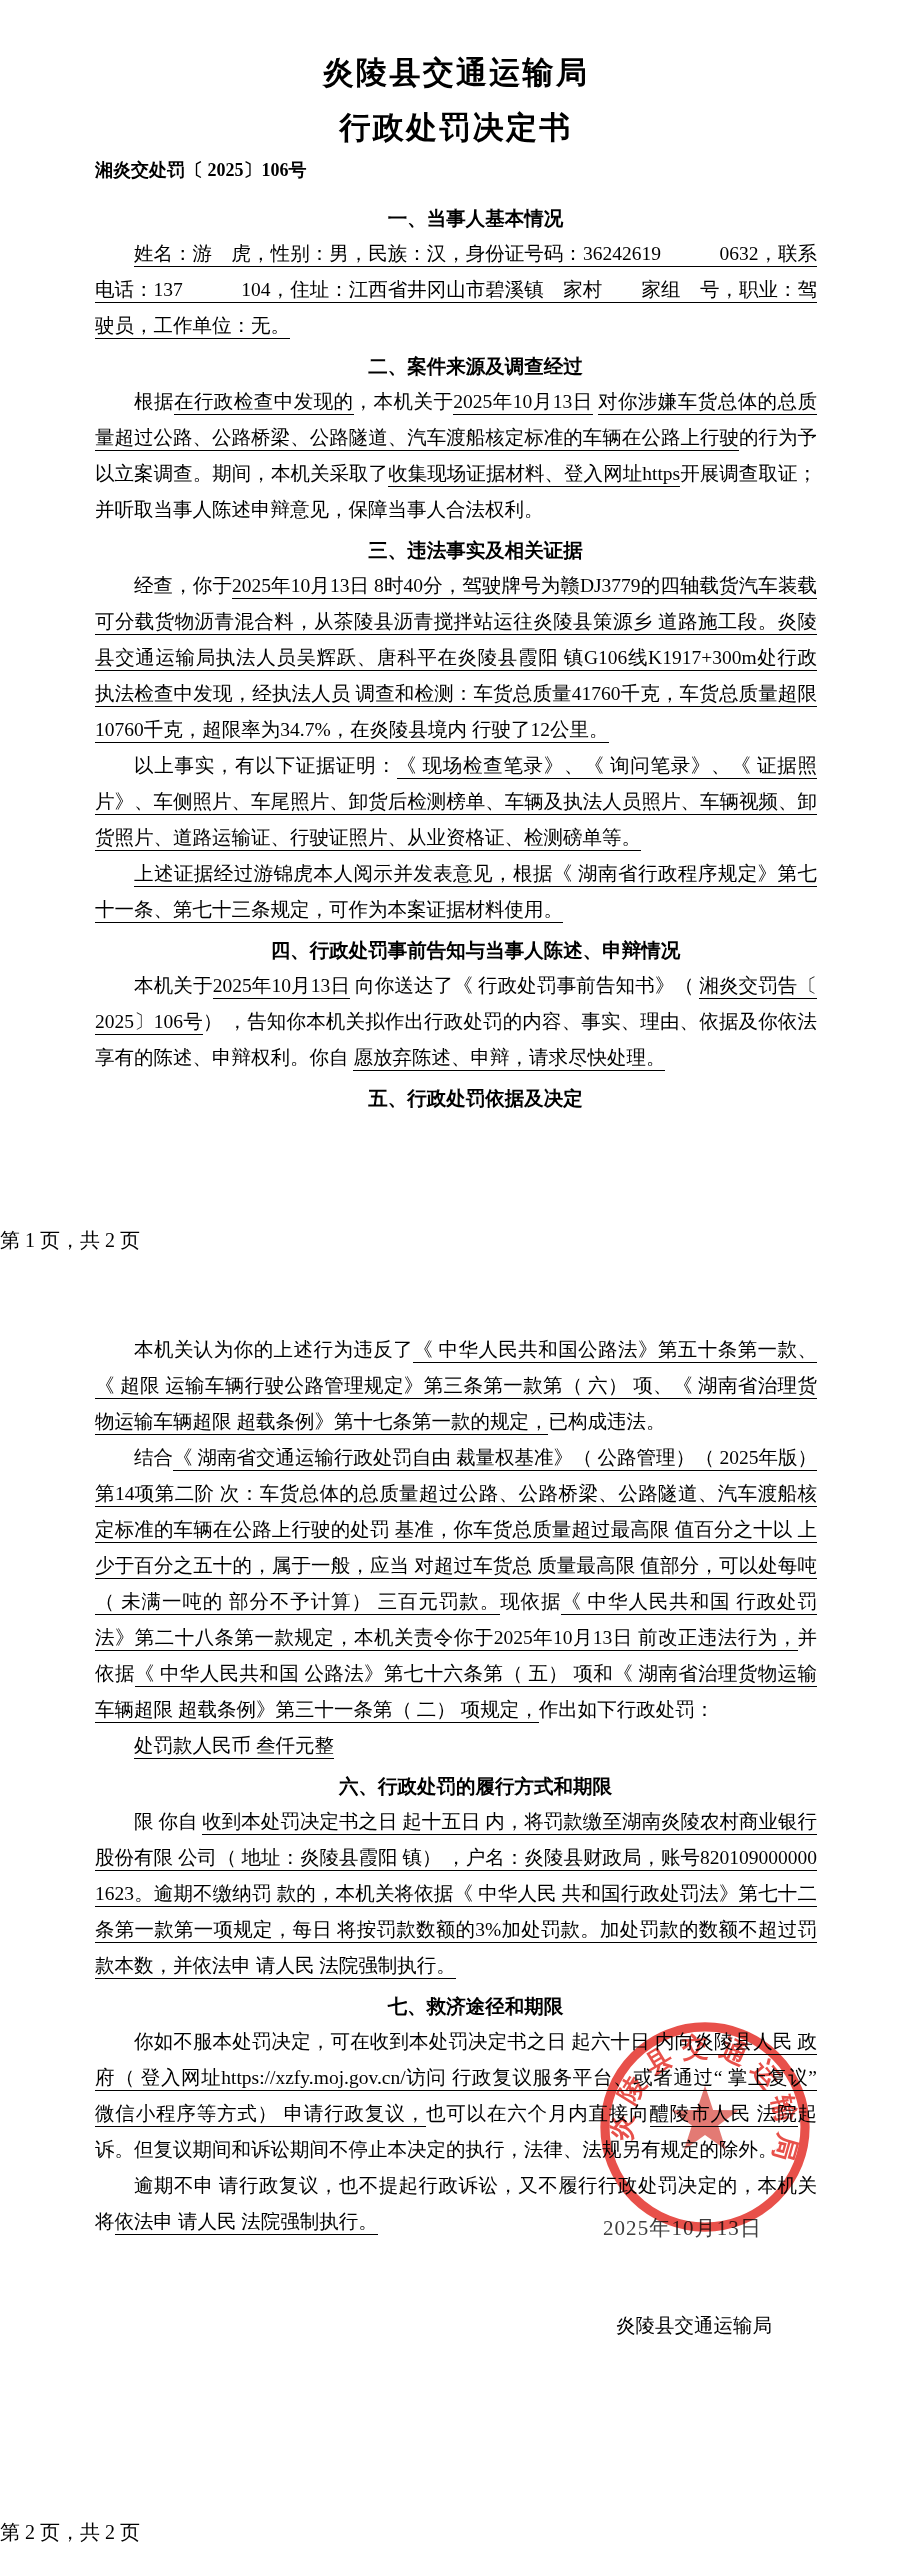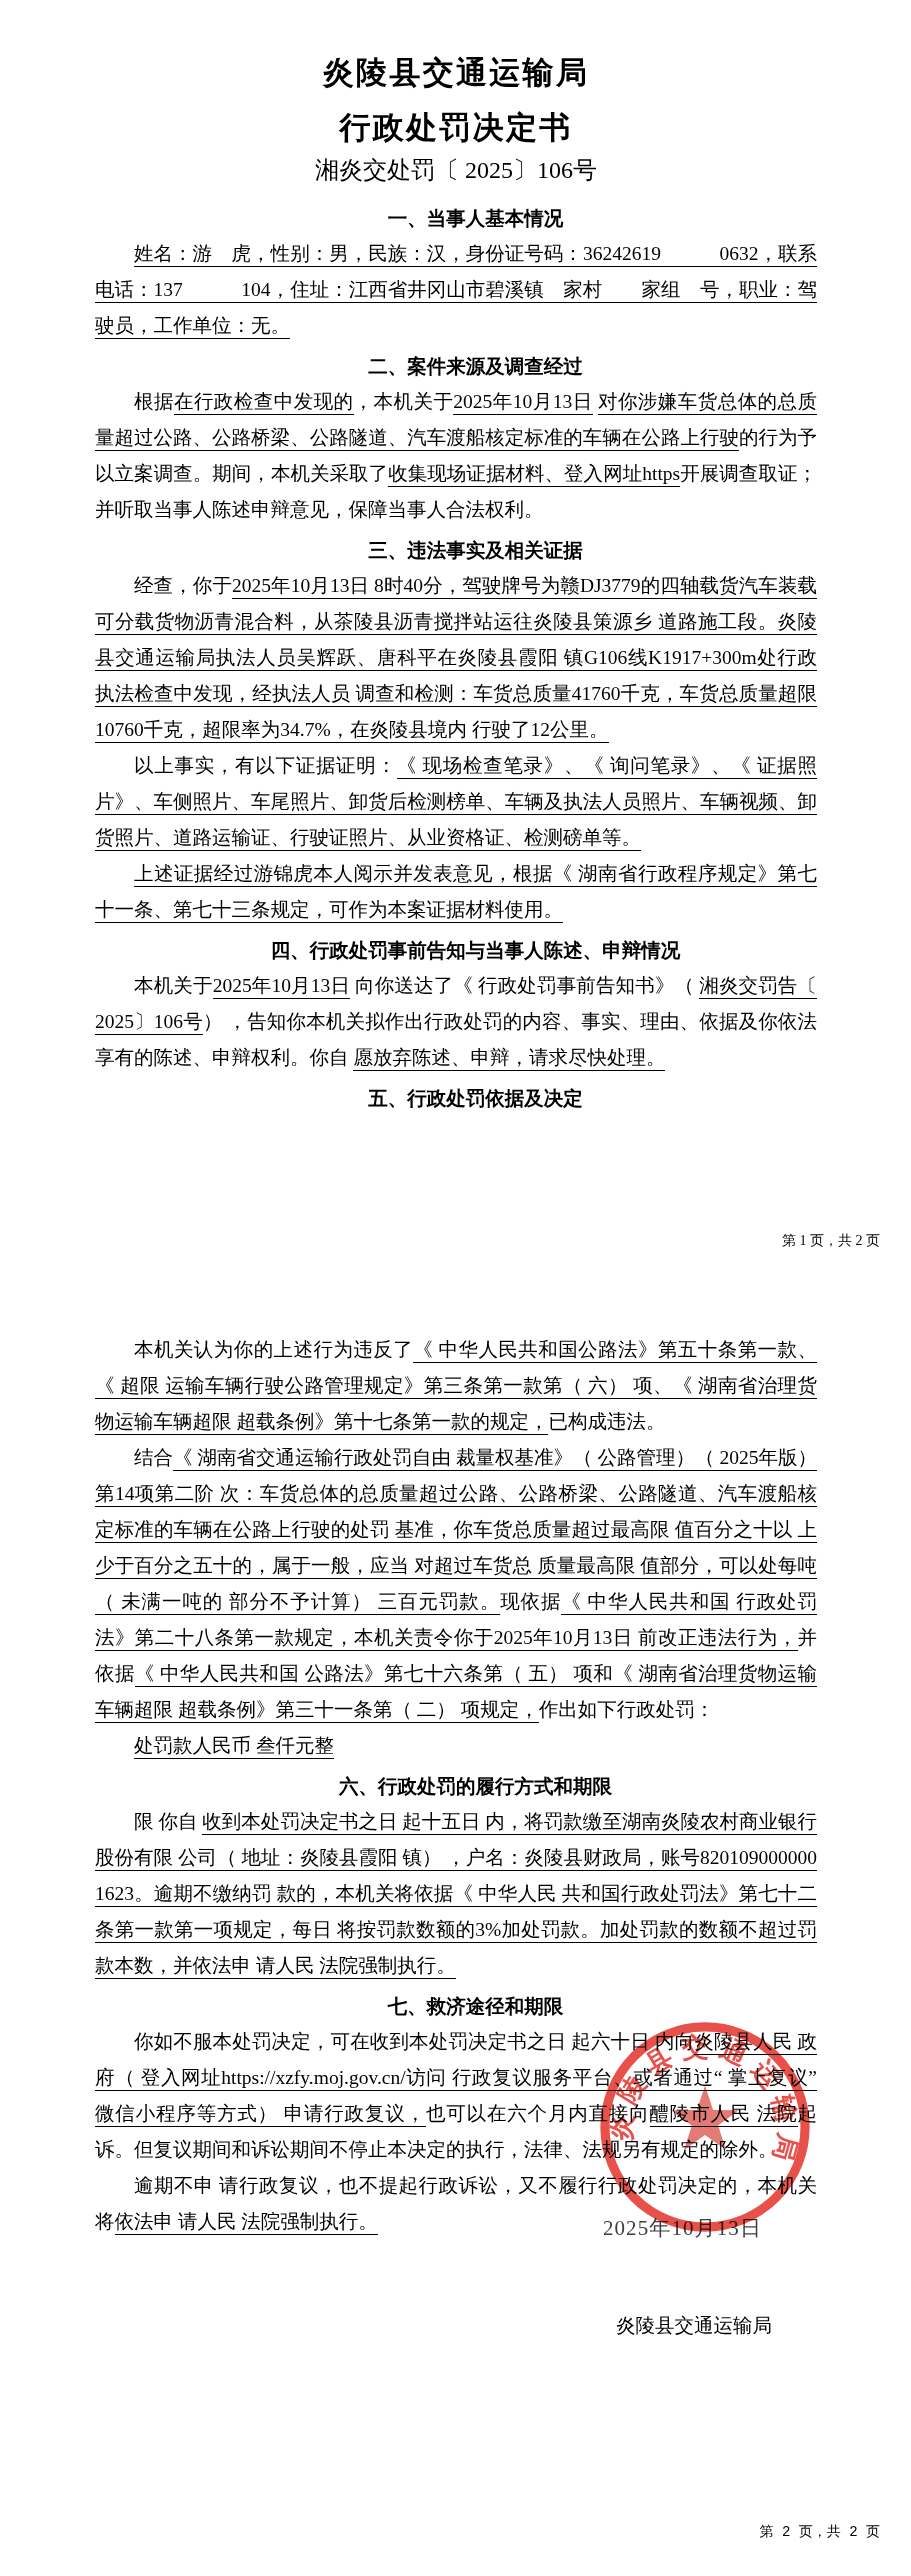--- a/index.html
+++ b/index.html
@@ -25,24 +25,25 @@
   .doc-title {
     text-align: center;
     font-weight: bold;
     font-size: 31px;
     line-height: 55px;
     letter-spacing: 2.3px;
     padding-top: 45px;
     font-family: "Liberation Sans", "DejaVu Sans", sans-serif;
   }
   .doc-number {
-    text-align: center;
-    font-size: 24px;
+    text-align: left;
+    font-size: 18px;
     line-height: 27.6px;
     margin: 2.3px 0 15px 0;
+    font-weight: bold;
   }
   .para {
     margin: 0;
     font-size: 19.5px;
     line-height: 36px;
     text-align: justify;
     text-indent: 39px;
     word-break: break-all;
   }
   .para.heading {
@@ -52,26 +53,26 @@
     text-align: center;
   }
   span.u {
     border-bottom: 1.7px solid #000;
     padding-bottom: 1.7px;
   }
   .page-footer {
     position: absolute;
     left: 0;
     width: 100%;
-    text-align: right;
-    font-size: 14px;
+    text-align: left;
+    font-size: 20px;
     line-height: 23px;
   }
   .footer-1 { top: 1229px; }
-  .footer-2 { top: 1233px; font-family: Liberation Mono, monospace; }
+  .footer-2 { top: 1233px; }
   .date-line {
     position: absolute;
     right: 118px;
     top: 925px;
     font-size: 21px;
     line-height: 30px;
     color: #3d3d3d;
     letter-spacing: 1.1px;
   }
   .agency-line {

